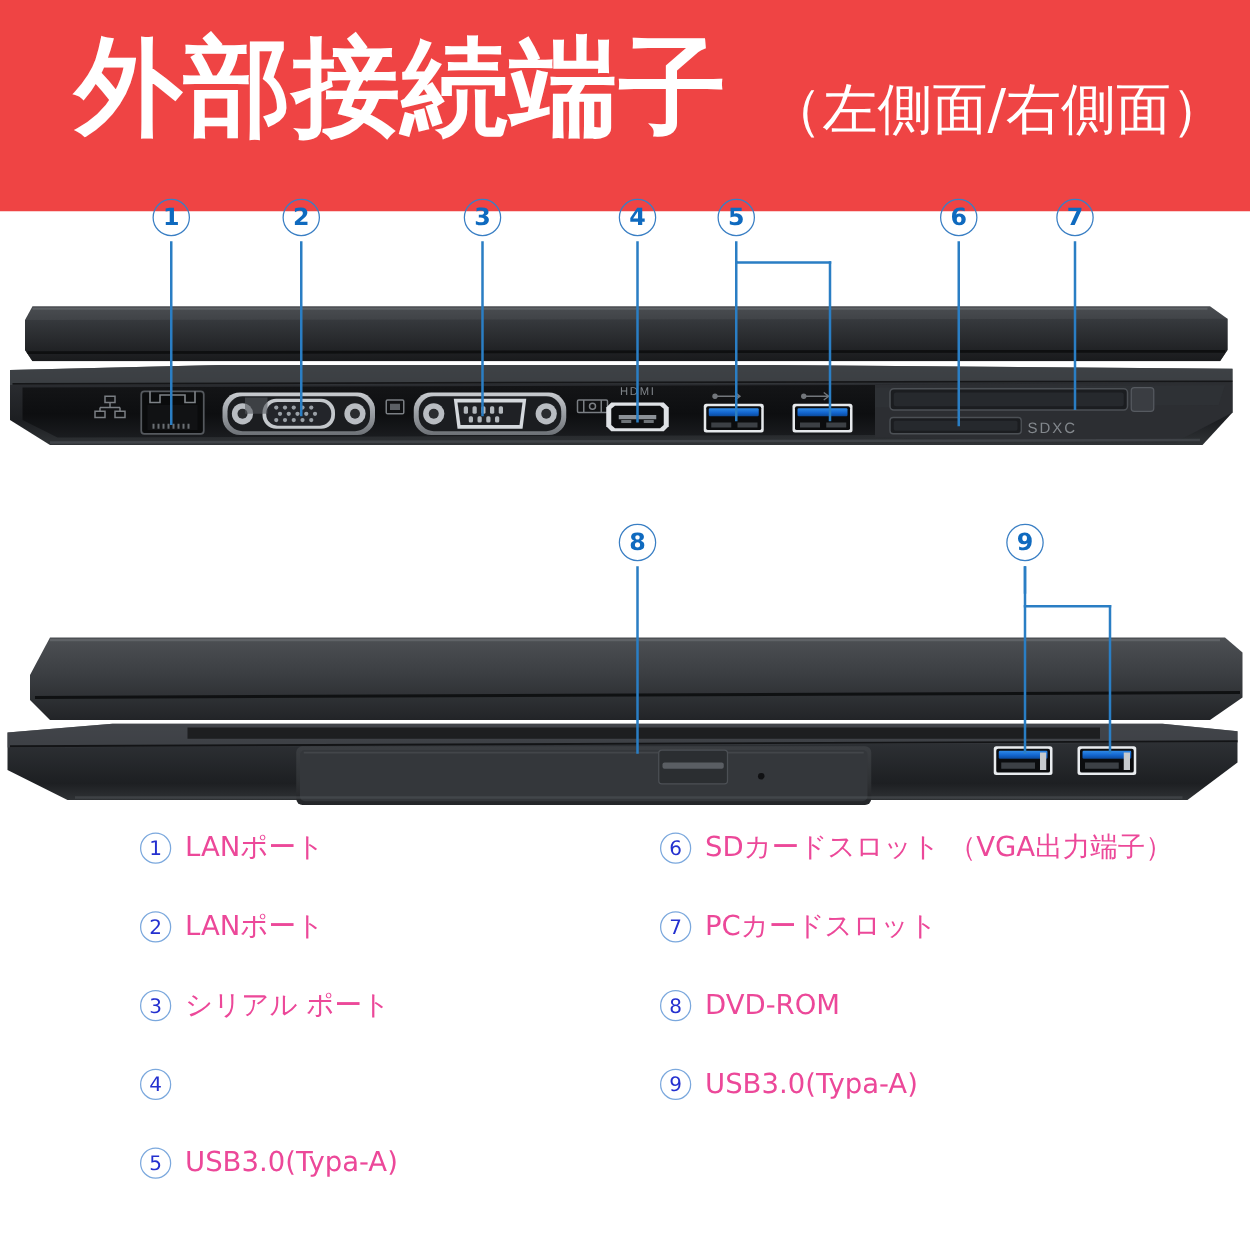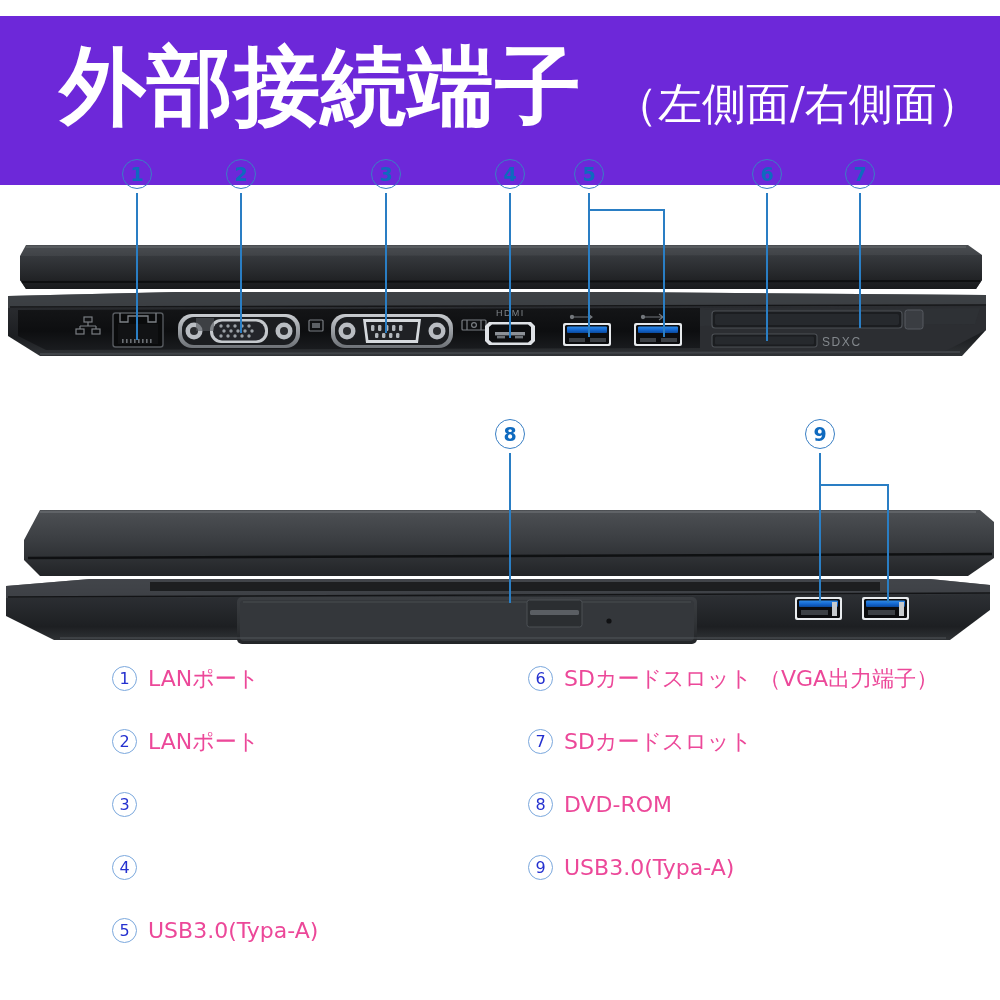--- a/index.html
+++ b/index.html
@@ -12,24 +12,24 @@
     width: 1000px;
     height: 1000px;
     position: relative;
     overflow: hidden;
     font-family: "Liberation Sans", "DejaVu Sans", sans-serif;
   }
 
   
   .banner {
     position: absolute;
-    left: 0; top: 16px;
+    left: 0; top: 0;
     width: 1000px;
     height: 169px;
-    background: #6d28d9;
+    background: #ef4444;
     overflow: hidden;
   }
   .banner-title {
     position: absolute;
     left: 60px;
     top: 22px;
     font-family: "DejaVu Sans", sans-serif;
     font-size: 86px;
     line-height: 96px;
     font-weight: 700;
@@ -459,20 +459,21 @@
       <div class="legend-circle">
         <span>2</span>
       </div>
       <div class="legend-label">LANポート</div>
     </div>
 
     <div class="legend-item">
       <div class="legend-circle">
         <span>3</span>
       </div>
+      <div class="legend-label">シリアル ポート</div>
     </div>
 
     <div class="legend-item">
       <div class="legend-circle">
         <span>4</span>
       </div>
     </div>
 
     <div class="legend-item">
       <div class="legend-circle">
@@ -489,21 +490,21 @@
       <div class="legend-circle">
         <span>6</span>
       </div>
       <div class="legend-label">SDカードスロット （VGA出力端子）</div>
     </div>
 
     <div class="legend-item">
       <div class="legend-circle">
         <span>7</span>
       </div>
-      <div class="legend-label">SDカードスロット</div>
+      <div class="legend-label">PCカードスロット</div>
     </div>
 
     <div class="legend-item">
       <div class="legend-circle">
         <span>8</span>
       </div>
       <div class="legend-label">DVD-ROM</div>
     </div>
 
     <div class="legend-item">

